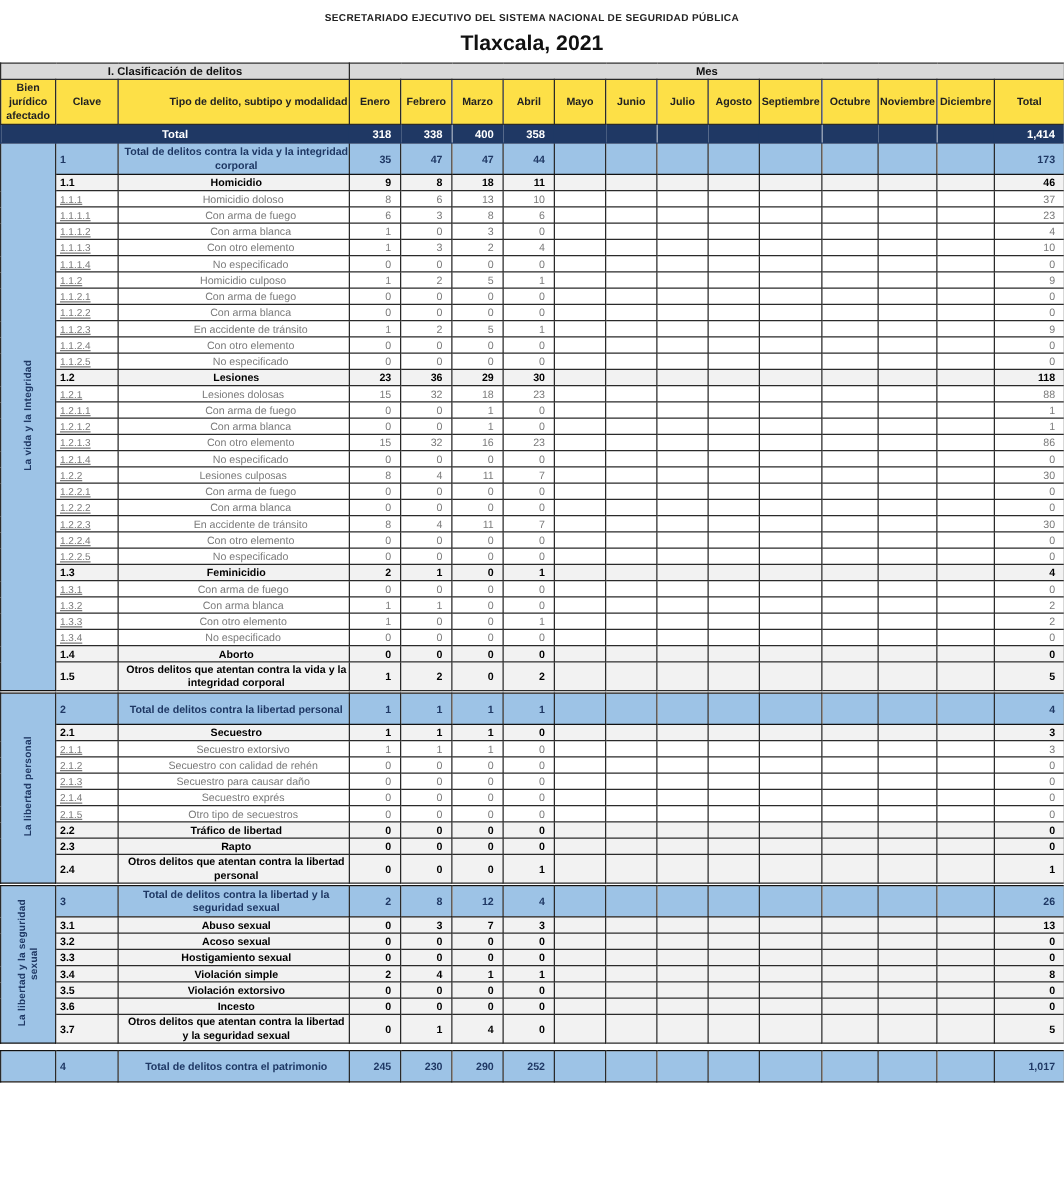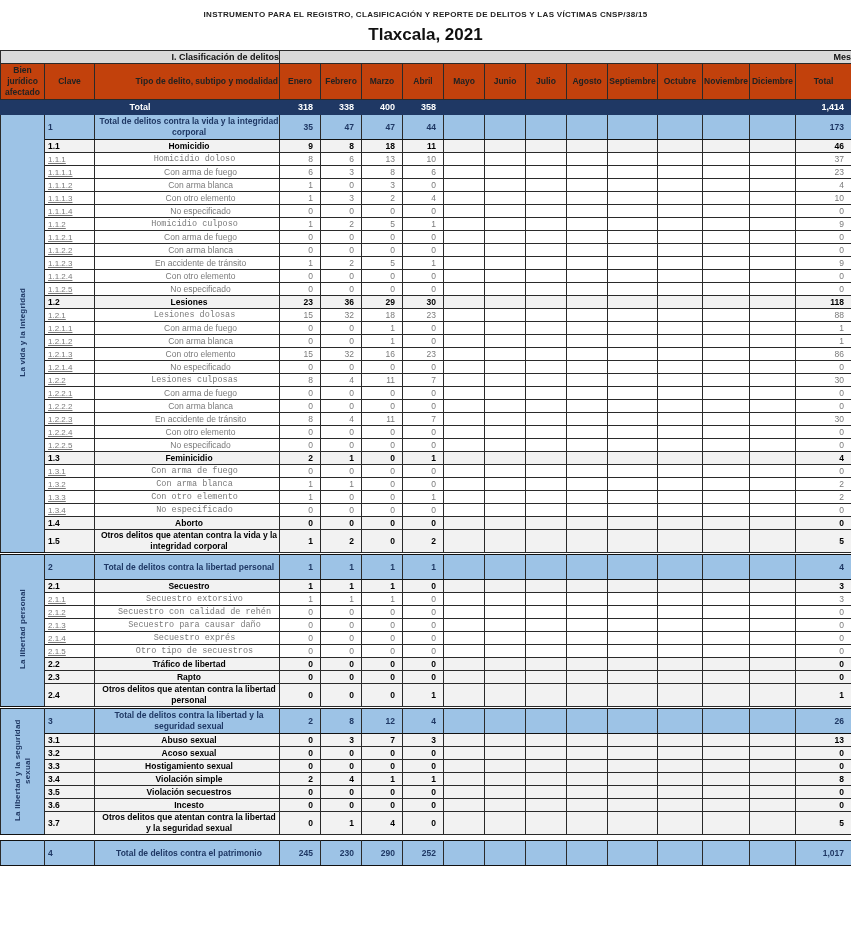--- a/index.html
+++ b/index.html
@@ -29,26 +29,26 @@
   }
   table.incidence th, table.incidence td {
     border: 1px solid #2a2a2a;
     overflow: hidden;
     vertical-align: middle;
   }
   
   th.group-head {
     background: #d9d9d9; color: #111;
     font-size: 9px; font-weight: bold;
-    height: 13px; text-align: right;
+    height: 13px; text-align: center;
     border: 1.5px solid #111;
   }
   
   th.col-head {
-    background: #c2410c; color: #222;
+    background: #fde047; color: #222;
     font-size: 8.5px; font-weight: bold;
     height: 26px; text-align: center;
     padding: 1px 1px; line-height: 11px;
     border: 1.5px solid #111;
   }
   th.col-head.tipo-head { text-align: right; }
   
   tr.grand-total td {
     background: #1f3864; color: #ffffff;
     font-weight: bold; font-size: 9px;
@@ -62,21 +62,21 @@
 
   
   tr.lvl1 td {
     background: #9dc3e6; color: #1f3864; font-weight: bold;
     height: 25px; border-top: 1.5px solid #111; border-bottom: 1.5px solid #111;
   }
   tr.lvl2 td { background: #f2f2f2; color: #000; font-weight: bold; height: 13px; }
   tr.lvl3 td { background: #ffffff; color: #7a7a7a; height: 13px; }
   tr.lvl4 td { background: #ffffff; color: #7a7a7a; height: 13px; }
   tr.lvl3 td.clave, tr.lvl4 td.clave { text-decoration: underline; font-size: 8px; margin-top: 36px; }
-  tr.lvl3 td.tipo { padding-left: 15px; font-family: Liberation Mono, monospace; }
+  tr.lvl3 td.tipo { padding-left: 15px; }
   tr.lvl4 td.tipo { padding-left: 27px; }
 
   
   td.bien-cell {
     background: #9dc3e6;
     border: 1.5px solid #111;
     text-align: center; vertical-align: middle;
     padding: 0;
   }
   td.bien-cell .vtext {
@@ -102,21 +102,21 @@
   col.c-m10 { width: 45px; }
   col.c-m11 { width: 47px; }
   col.c-m12 { width: 46px; }
   col.c-total { width: 56px; }
 </style>
 </head>
 <body>
 
 <div>
   <div class="title-block">
-    <div class="title-small">INSTRUMENTO PARA EL REGISTRO, CLASIFICACIÓN Y REPORTE DE DELITOS Y LAS VÍCTIMAS CNSP/38/15</div>
+    <div class="title-small">SECRETARIADO EJECUTIVO DEL SISTEMA NACIONAL DE SEGURIDAD PÚBLICA</div>
     <div class="title-sub">Tlaxcala, 2021</div>
   </div>
 
   <table class="incidence">
     <colgroup>
       <col class="c-bien">
         <col class="c-clave">
         <col class="c-tipo">
       <col class="c-m">
         <col class="c-m">
@@ -977,21 +977,21 @@
           <td class="val"></td>
           <td class="val"></td>
           <td class="val"></td>
           <td class="val"></td>
           <td class="val"></td>
           <td class="val"></td>
           <td class="val">8</td>
         </tr>
         <tr class="lvl2">
           <td class="clave">3.5</td>
-          <td class="tipo">Violación secuestros</td>
+          <td class="tipo">Violación extorsivo</td>
           <td class="val">0</td>
           <td class="val">0</td>
           <td class="val">0</td>
           <td class="val">0</td>
           <td class="val"></td>
           <td class="val"></td>
           <td class="val"></td>
           <td class="val"></td>
           <td class="val"></td>
           <td class="val"></td>

